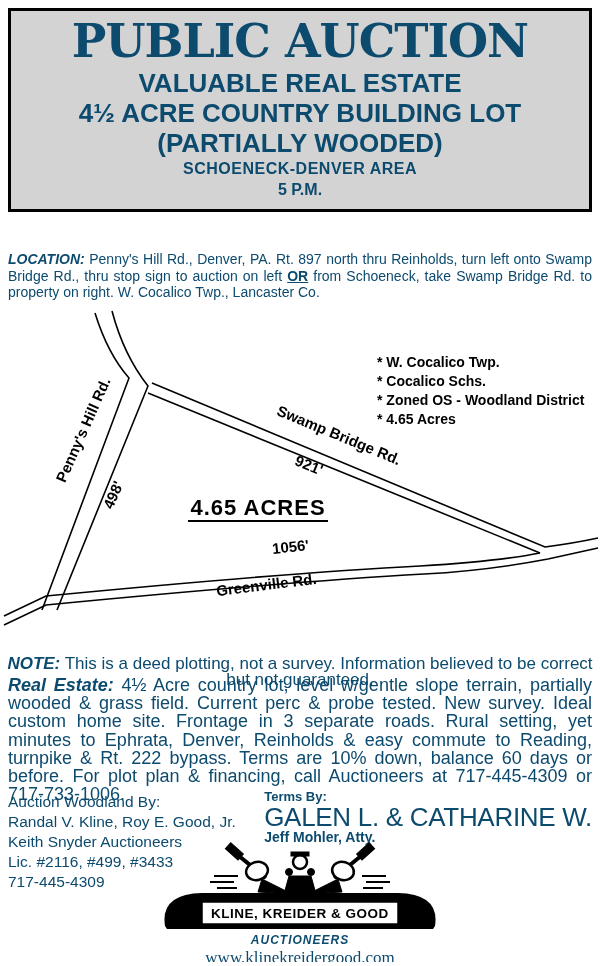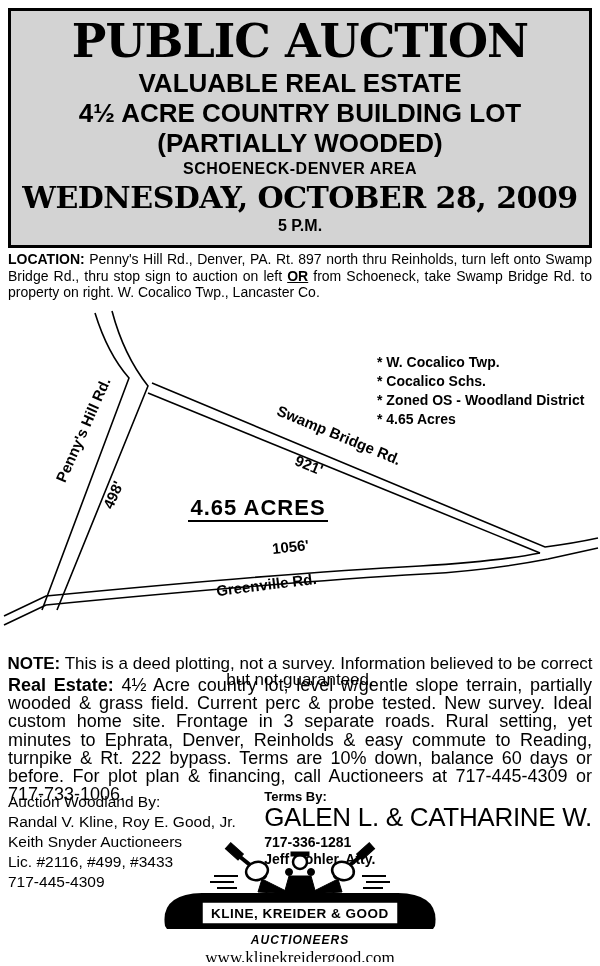--- a/index.html
+++ b/index.html
@@ -1,38 +1,38 @@
 <!DOCTYPE html>
 <html><head>
 <meta charset="utf-8">
 <style>
   html,body{margin:0;padding:0;background:#fff;}
   .page{
     position:relative;width:600px;height:962px;background:#ffffff;
-    color:#000000;font-family:"Liberation Sans",sans-serif;overflow:hidden;
+    color:#0c4a6e;font-family:"Liberation Sans",sans-serif;overflow:hidden;
   }
   
   .header-box{
     position:absolute;left:8px;top:8px;right:8px;
     border:3px solid #000;background:#d3d3d3;text-align:center;
     padding:3px 4px 9px 4px;
   }
   .h-title{font-family:"DejaVu Serif","Liberation Serif",serif;font-weight:bold;
     font-size:46px;line-height:54px;letter-spacing:-1px;}
   .h-sub{font-weight:bold;font-size:26px;line-height:30px;}
   .h-area{font-weight:bold;font-size:16px;line-height:22px;letter-spacing:.5px;}
   .h-date{font-family:"DejaVu Serif","Liberation Serif",serif;font-weight:bold;
     font-size:30px;line-height:36px;letter-spacing:-.5px;}
   .h-time{font-weight:bold;font-size:16px;line-height:20px;}
   
   .location{
     position:absolute;left:8px;right:8px;top:251px;
     font-size:14px;line-height:16.5px;text-align:justify;
   }
-  .b{font-weight:bold;}
+  .b{font-weight:bold;font-style:italic;}
   .bu{font-weight:bold;text-decoration:underline;}
   
   .map{position:absolute;left:0;top:300px;width:600px;height:348px;}
   .map svg{display:block;}
   .road{fill:none;stroke:#000;stroke-width:1.6px;}
   .map-label{font:bold 15px "Liberation Sans",sans-serif;fill:#000;}
   .map-acres{font:bold 22px "Liberation Sans",sans-serif;fill:#000;letter-spacing:1px;}
   .map-bullet{font:bold 14px "Liberation Sans",sans-serif;fill:#000;}
   
   .note{position:absolute;left:0;right:0;top:656px;text-align:center;font-size:17px;line-height:16px;}
@@ -59,21 +59,20 @@
 <body>
 
 <div class="page">
 
   <div class="header-box">
     <div class="h-title">PUBLIC AUCTION</div>
     <div class="h-sub">VALUABLE REAL ESTATE</div>
     <div class="h-sub">4½ ACRE COUNTRY BUILDING LOT</div>
     <div class="h-sub">(PARTIALLY WOODED)</div>
     <div class="h-area">SCHOENECK-DENVER AREA</div>
-    <div class="h-date">WEDNESDAY, OCTOBER 28, 2009</div>
     <div class="h-time">5 P.M.</div>
   </div>
 
   <div class="location">
     <span class="b">LOCATION:</span><span> Penny's Hill Rd., Denver, PA. Rt. 897 north thru Reinholds, turn left onto Swamp Bridge Rd., thru stop sign to auction on left </span><span class="bu">OR</span><span> from Schoeneck, take Swamp Bridge Rd. to property on right. W. Cocalico Twp., Lancaster Co.</span>
   </div>
 
   <div class="map">
     <svg width="600" height="348" viewBox="0 0 600 348" xmlns="http://www.w3.org/2000/svg">
 
@@ -121,21 +120,20 @@
     <div>Auction Woodland By:</div>
     <div>Randal V. Kline, Roy E. Good, Jr.</div>
     <div>Keith Snyder Auctioneers</div>
     <div>Lic. #2116, #499, #3433</div>
     <div>717-445-4309</div>
   </div>
 
   <div class="terms-by">
     <div class="terms-label">Terms By:</div>
     <div class="terms-name">GALEN L. &amp; CATHARINE W.</div>
-    <div class="terms-phone">717-336-1281</div>
     <div class="terms-atty">Jeff Mohler, Atty.</div>
   </div>
 
   <div class="logo">
     <svg width="320" height="96" viewBox="0 0 320 96" xmlns="http://www.w3.org/2000/svg">
 
       <g stroke="#000" fill="#000">
 
         <line x1="74" y1="40" x2="98" y2="40" stroke-width="2"></line>
         <line x1="70" y1="46" x2="94" y2="46" stroke-width="2"></line>

